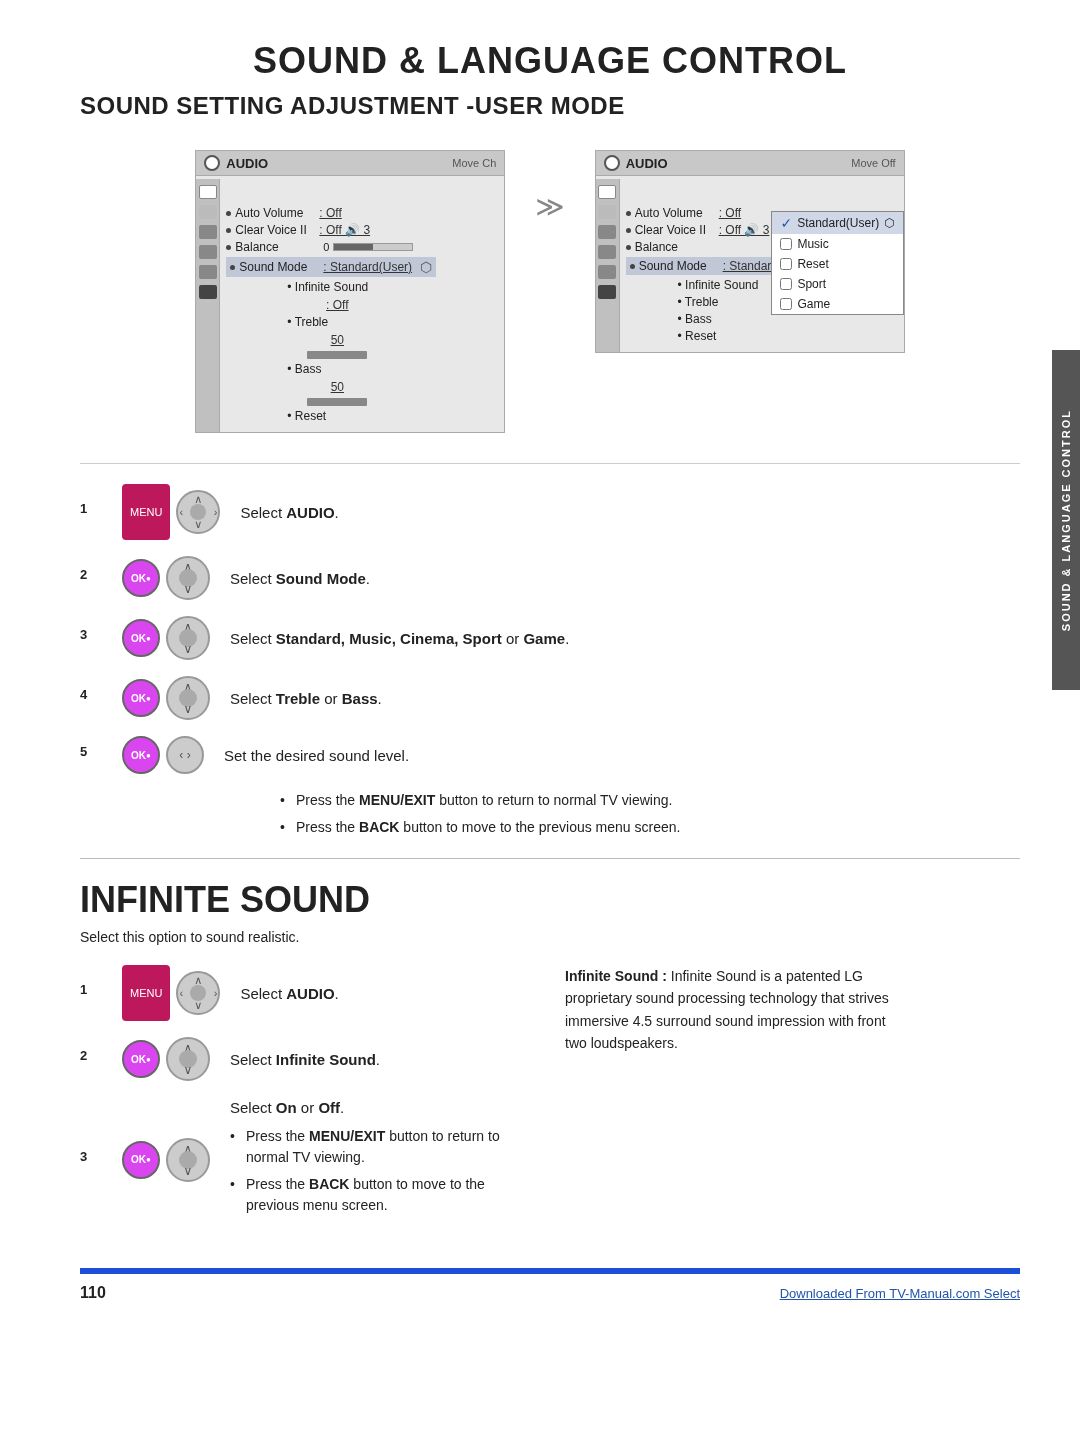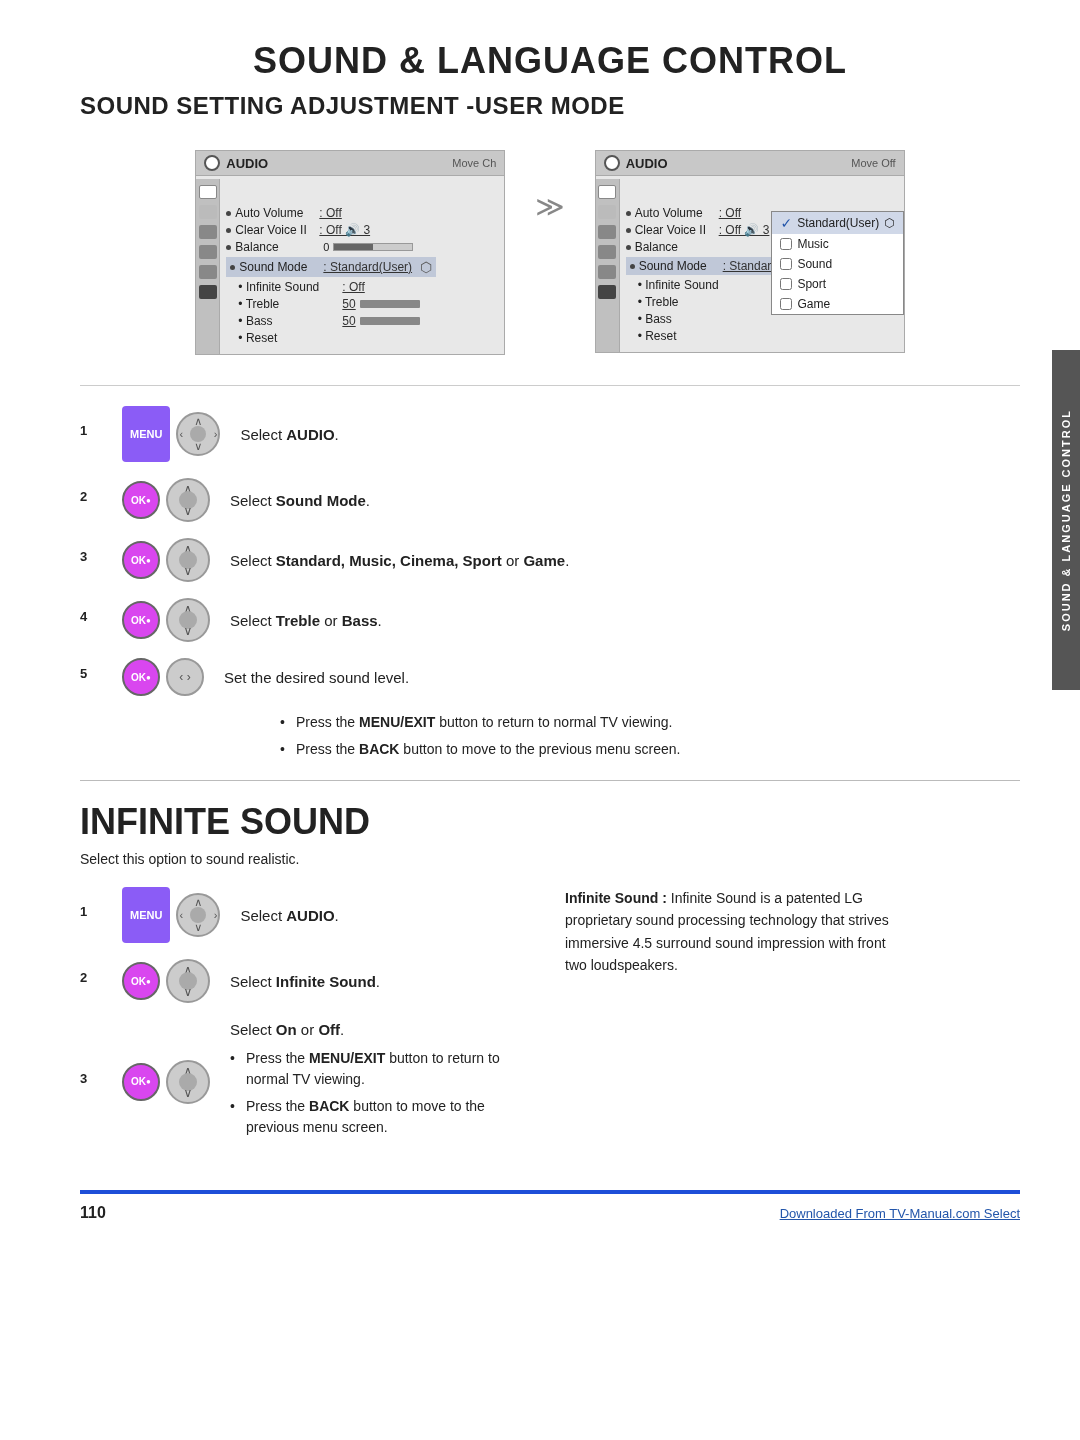--- a/index.html
+++ b/index.html
@@ -220,20 +220,21 @@
       display: flex;
       align-items: center;
       gap: 4px;
       background: #c0c8d8;
       padding: 2px 4px;
       margin-bottom: 3px;
     }
 
     .indent-row {
       padding-left: 12px;
+      flex-direction: column;
     }
 
     
     .steps-section {
       margin-bottom: 20px;
       border-top: 1px solid #ccc;
       padding-top: 20px;
     }
 
     .step-row {
@@ -256,27 +257,27 @@
 
     .remote-btn {
       display: flex;
       align-items: center;
       gap: 6px;
       flex-shrink: 0;
     }
 
     
     .btn-menu {
-      background: #8b5cf6;
+      background: #be185d;
       color: #fff;
       border: none;
       border-radius: 4px;
       padding: 22px 8px;
       font-size: 11px;
-      font-weight: bold;
+      font-weight: normal;
     }
 
     .btn-ok {
       width: 38px;
       height: 38px;
       border-radius: 50%;
       background: #d946ef;
       border: 2px solid #666;
       display: flex;
       align-items: center;
@@ -357,21 +358,21 @@
 
     .info-col {
       flex: 1;
     }
 
     .page-footer {
       display: flex;
       align-items: center;
       justify-content: space-between;
       margin-top: 30px;
-      border-top: 4px solid #1d4ed8;
+      border-top: 6px solid #1d4ed8;
       padding-top: 10px;
     }
 
     .page-num {
       font-size: 16px;
       font-weight: bold;
     }
 
     .footer-link {
       color: #2255aa;
@@ -587,21 +588,21 @@
           <span style="color:#2255aa; font-size:14px;">✓</span>
           <span>Standard(User)</span>
           <span style="margin-left:auto; font-size:12px;">⬡</span>
         </div>
         <div class="dropdown-item">
           <input type="checkbox" style="">
           <span>Music</span>
         </div>
         <div class="dropdown-item">
           <input type="checkbox" style="">
-          <span>Sound</span>
+          <span>Reset</span>
         </div>
         <div class="dropdown-item">
           <input type="checkbox" style="">
           <span>Sport</span>
         </div>
         <div class="dropdown-item">
           <input type="checkbox" style="">
           <span>Game</span>
         </div>
       </div>

